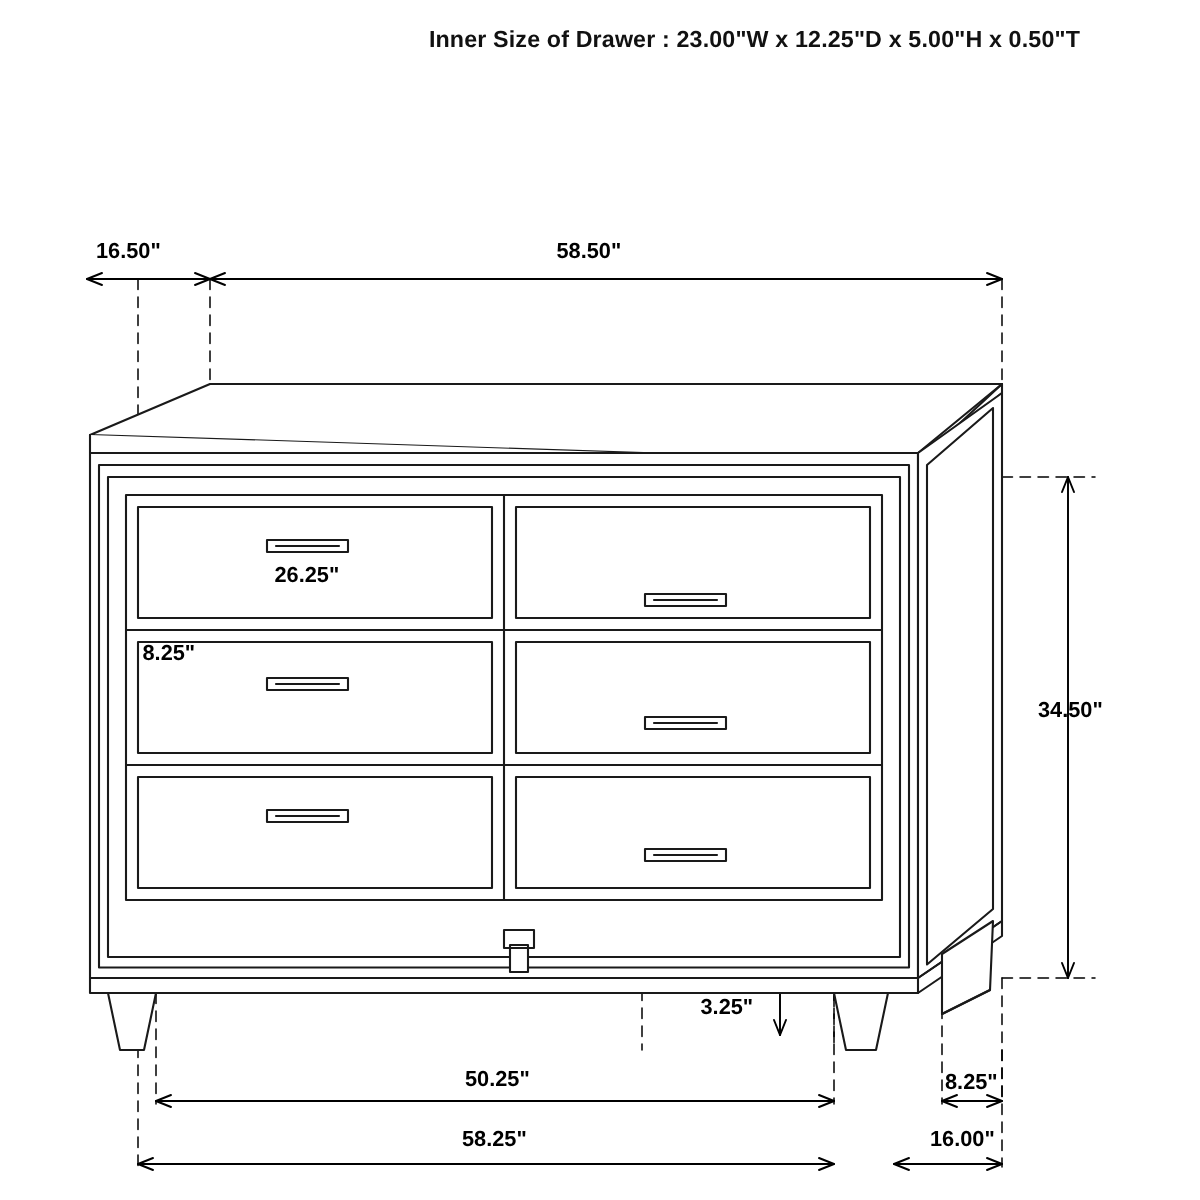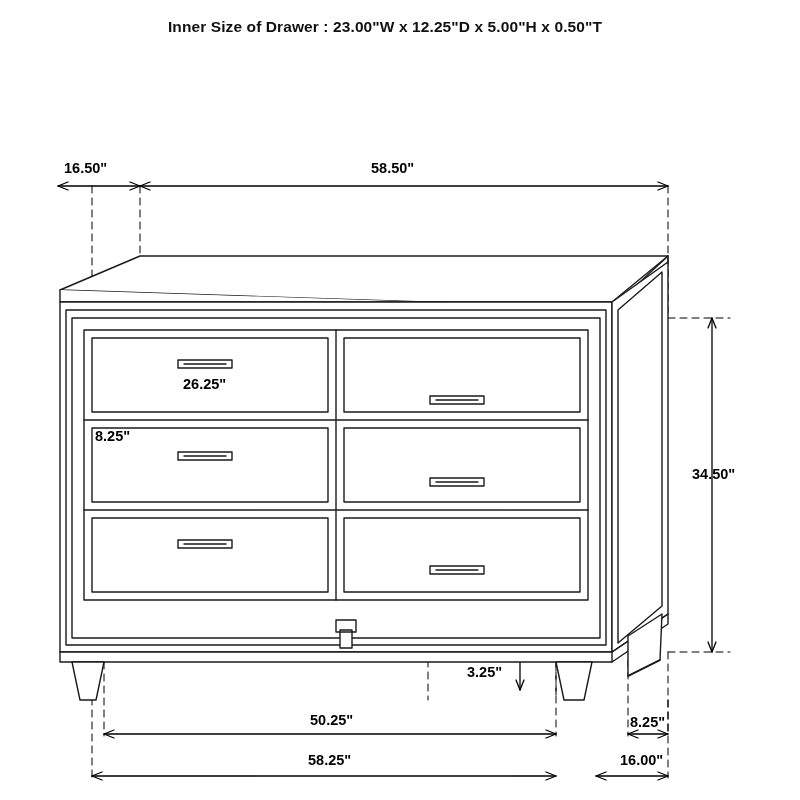--- a/index.html
+++ b/index.html
@@ -18,26 +18,25 @@
   #stage {
     position: relative;
     width: 800px;
     height: 800px;
   }
   #title {
     position: absolute;
     top: 18px;
     left: 0;
     width: 720px;
-    text-align: center;
+    text-align: right;
     font-size: 15.5px;
     font-weight: bold;
     letter-spacing: 0.1px;
     color: #111111;
-    padding-left: 25px;
   }
   svg#drawing {
     position: absolute;
     top: 0;
     left: 0;
     width: 800px;
     height: 800px;
   }
   .dimlabel {
     position: absolute;

